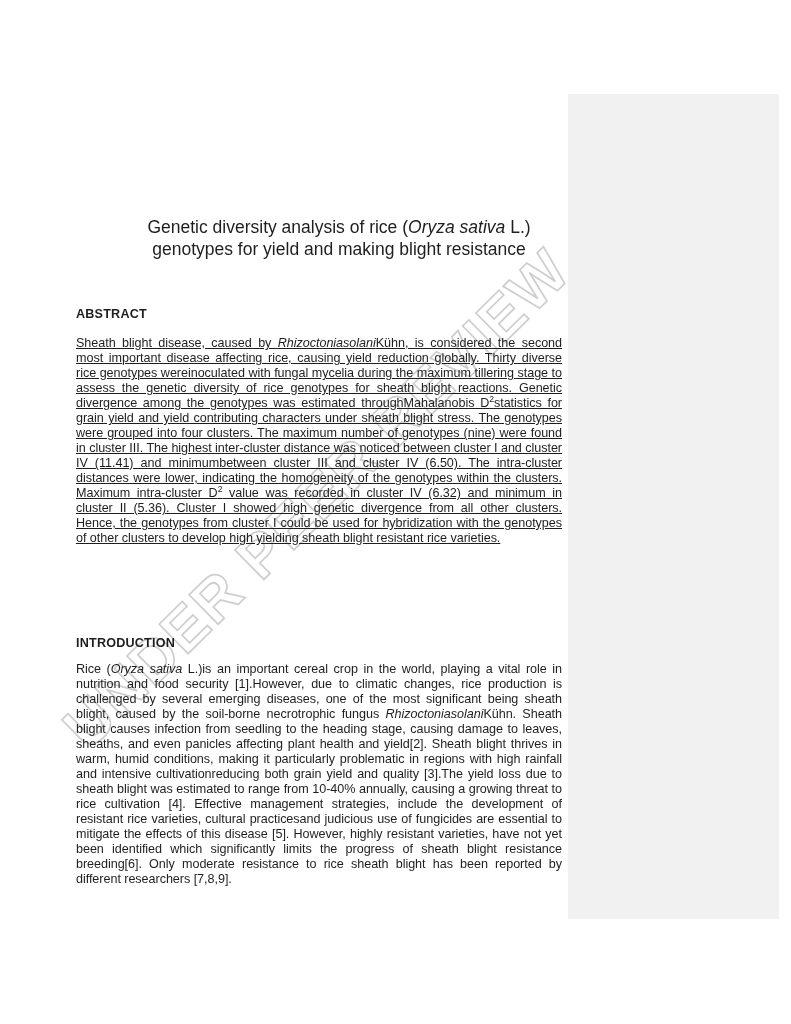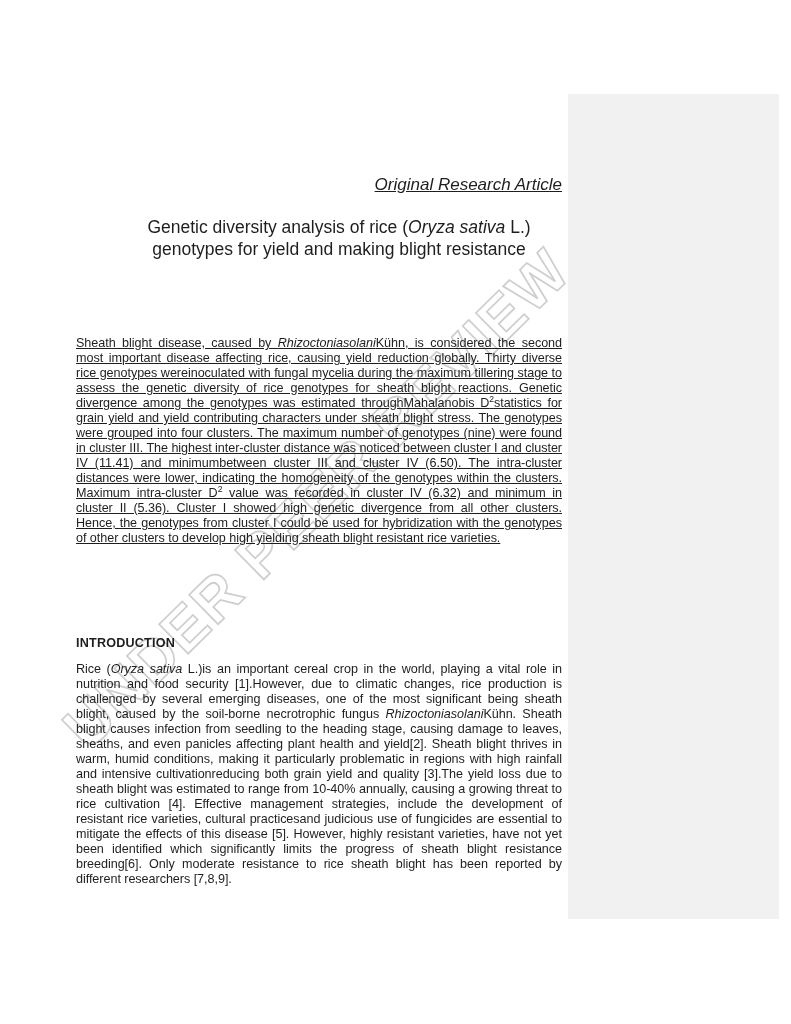--- a/index.html
+++ b/index.html
@@ -76,29 +76,27 @@
 <body>
 
 <div class="page">
 
   <div class="side-panel"></div>
 
   <svg class="watermark-svg" viewBox="0 0 791 1024">
     <text x="320" y="502" transform="rotate(-44.5 320 502)" text-anchor="middle" dominant-baseline="middle" font-family="Liberation Sans, sans-serif" font-size="60" font-weight="bold" letter-spacing="2" fill="none" stroke="#c6c6c6" stroke-width="1.7" opacity="0.85">UNDER PEER REVIEW</text>
   </svg>
 
-  <div class="content-block article-type">
-    <span class="underlined">Original Research Article</span>
-  </div>
 
   <h1 class="content-block paper-title">
     <div class="title-line"><span class="seg-n">Genetic diversity analysis of rice (</span><span class="seg-i">Oryza sativa</span><span class="seg-n"> L.)</span></div>
     <div class="title-line">genotypes for yield and making blight resistance</div>
   </h1>
 
+  <div class="content-block section-heading abstract-heading">ABSTRACT</div>
 
   <p class="content-block para abstract-para"><span class="seg-n">Sheath blight disease, caused by </span><span class="seg-i">Rhizoctoniasolani</span><span class="seg-n">Kühn, is considered the second most important disease affecting rice, causing yield reduction globally. Thirty diverse rice genotypes wereinoculated with fungal mycelia during the maximum tillering stage to assess the genetic diversity of rice genotypes for sheath blight reactions. Genetic divergence among the genotypes was estimated throughMahalanobis D</span><span class="seg-sup">2</span><span class="seg-n">statistics for grain yield and yield contributing characters under sheath blight stress. The genotypes were grouped into four clusters. The maximum number of genotypes (nine) were found in cluster III. The highest inter-cluster distance was noticed between cluster I and cluster IV (11.41) and minimumbetween cluster III and cluster IV (6.50). The intra-cluster distances were lower, indicating the homogeneity of the genotypes within the clusters. Maximum intra-cluster D</span><span class="seg-sup">2</span><span class="seg-n"> value was recorded in cluster IV (6.32) and minimum in cluster II (5.36). Cluster I showed high genetic divergence from all other clusters. Hence, the genotypes from cluster I could be used for hybridization with the genotypes of other clusters to develop high yielding sheath blight resistant rice varieties.</span></p>
 
 
   <div class="content-block section-heading intro-heading">INTRODUCTION</div>
 
   <p class="content-block para intro-para"><span class="seg-n">Rice (</span><span class="seg-i">Oryza sativa</span><span class="seg-n"> L.)is an important cereal crop in the world, playing a vital role in nutrition and food security [1].However, due to climatic changes, rice production is challenged by several emerging diseases, one of the most significant being sheath blight, caused by the soil-borne necrotrophic fungus </span><span class="seg-i">Rhizoctoniasolani</span><span class="seg-n">Kühn. Sheath blight causes infection from seedling to the heading stage, causing damage to leaves, sheaths, and even panicles affecting plant health and yield[2]. Sheath blight thrives in warm, humid conditions, making it particularly problematic in regions with high rainfall and intensive cultivationreducing both grain yield and quality [3].The yield loss due to sheath blight was estimated to range from 10-40% annually, causing a growing threat to rice cultivation [4]. Effective management strategies, include the development of resistant rice varieties, cultural practicesand judicious use of fungicides are essential to mitigate the effects of this disease [5]. However, highly resistant varieties, have not yet been identified which significantly limits the progress of sheath blight resistance breeding[6]. Only moderate resistance to rice sheath blight has been reported by different researchers [7,8,9].</span></p>
 
 </div>
 

